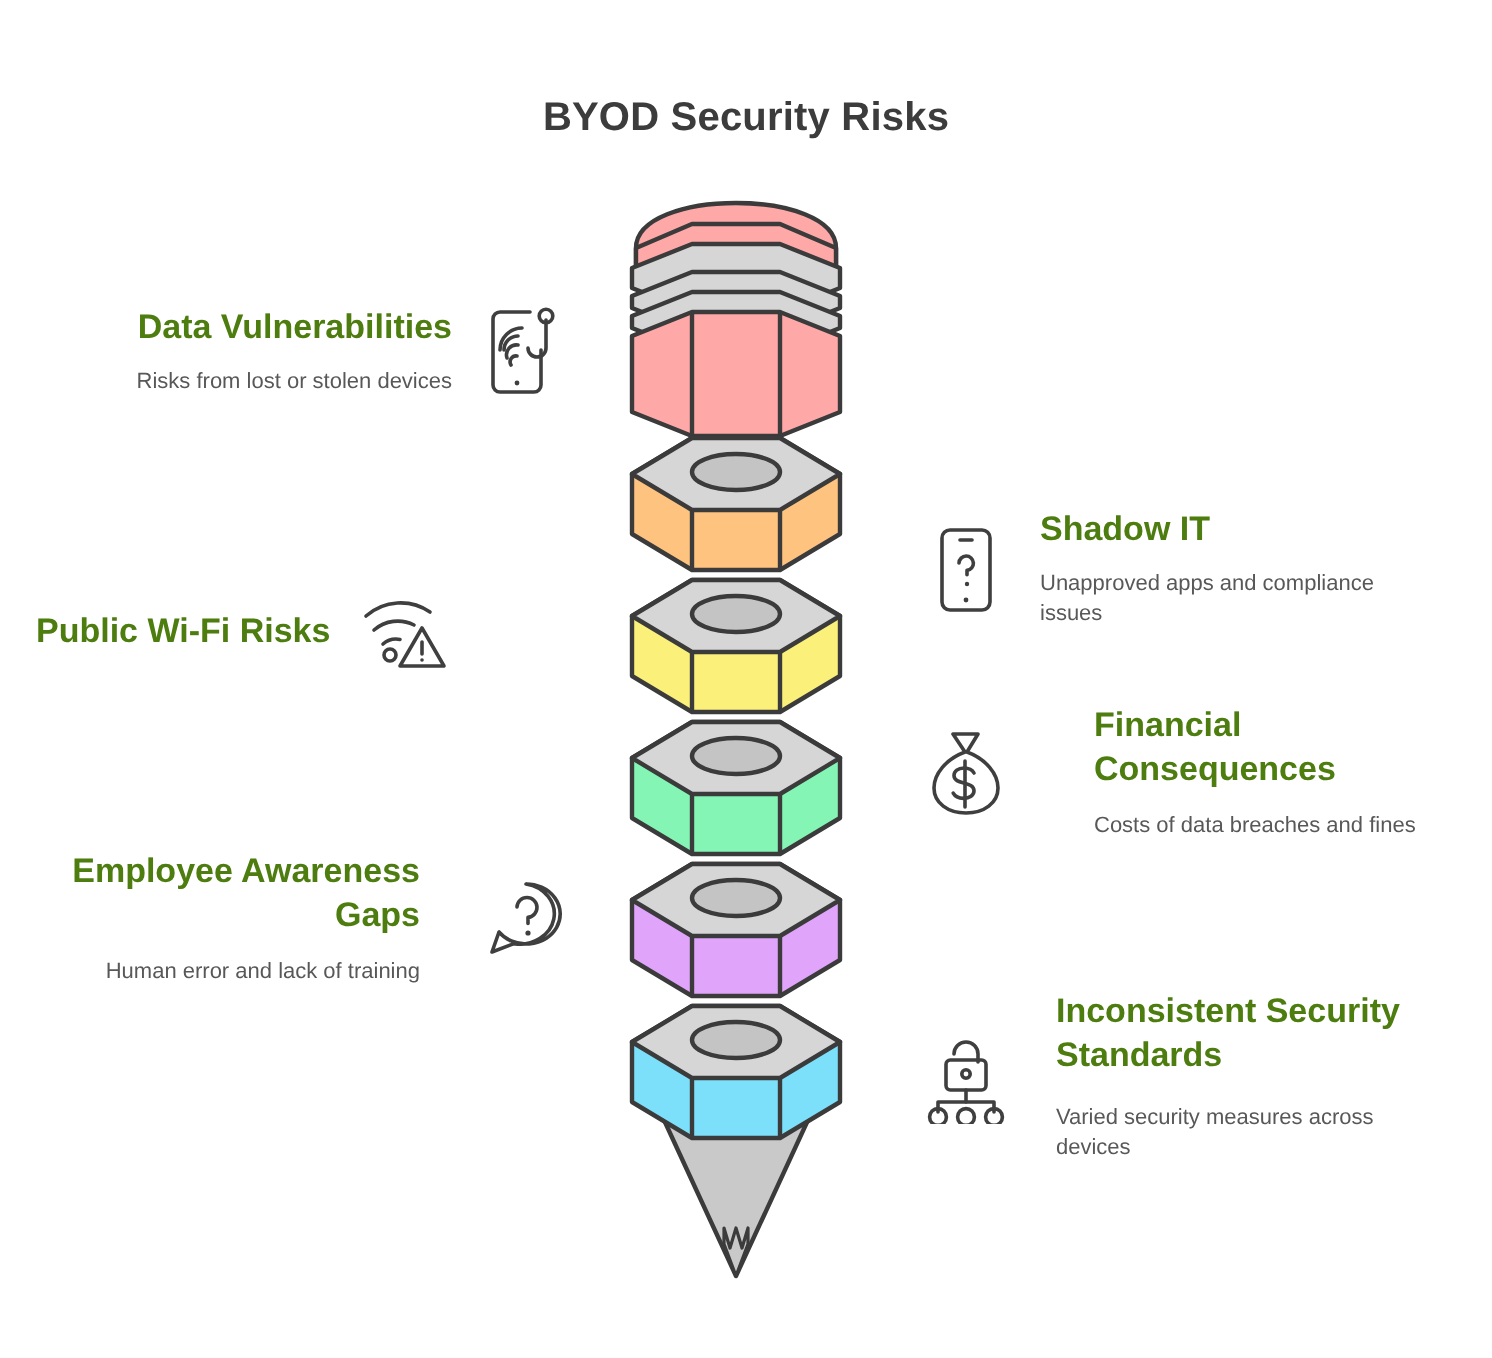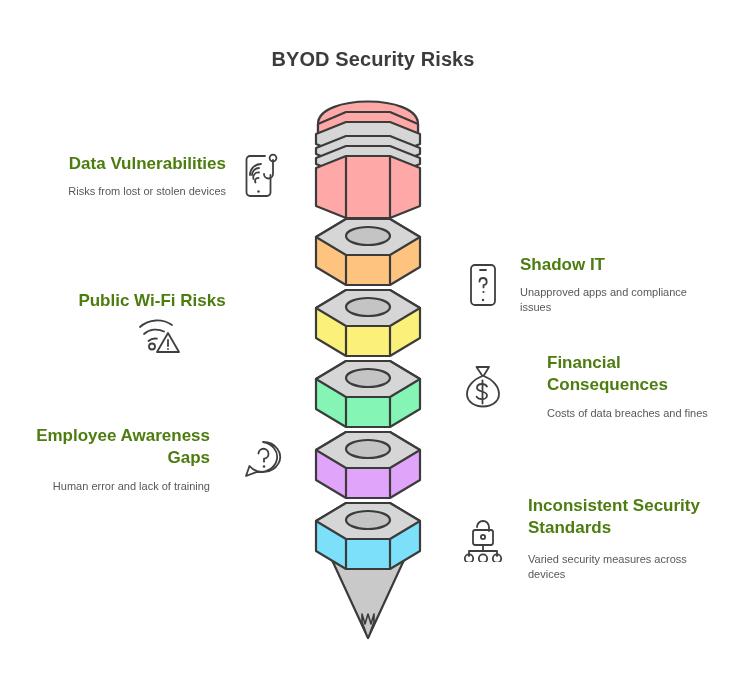--- a/index.html
+++ b/index.html
@@ -164,21 +164,21 @@
           <path d="M10.5 26 a5 5 0 0 1 5.5 -6.5"></path>
           <path d="M12.5 29.5 a3 3 0 0 1 3 -4.5"></path>
           <path d="M18 11 a11 11 0 0 0 -11 11"></path>
           <path d="M30 7 v14 a4.5 4.5 0 0 1 -9 0"></path>
           <circle cx="30" cy="5" r="3.4"></circle>
         </g>
       </svg>
     </div>
   </div>
 
-  <div class="item item-left" style="left:18px; top:290px; width:268px; flex-direction:column;">
+  <div class="item item-left" style="left:18px; top:290px; width:268px; ">
     <div class="textcol-left">
       <div class="lbl-title">Public Wi-Fi Risks</div>
     </div>
     <div class="iconbox">
       <svg width="44" height="44" viewBox="0 0 44 44">
         <g fill="none" stroke="#3f3f3f" stroke-width="1.8" stroke-linecap="round" stroke-linejoin="round">
           <path d="M3 14 a26 26 0 0 1 32 -2"></path>
           <path d="M7 21 a18 18 0 0 1 20 -2.5"></path>
           <path d="M11.5 28 a10 10 0 0 1 8.5 -2.3"></path>
           <circle cx="15" cy="33.5" r="3"></circle>

